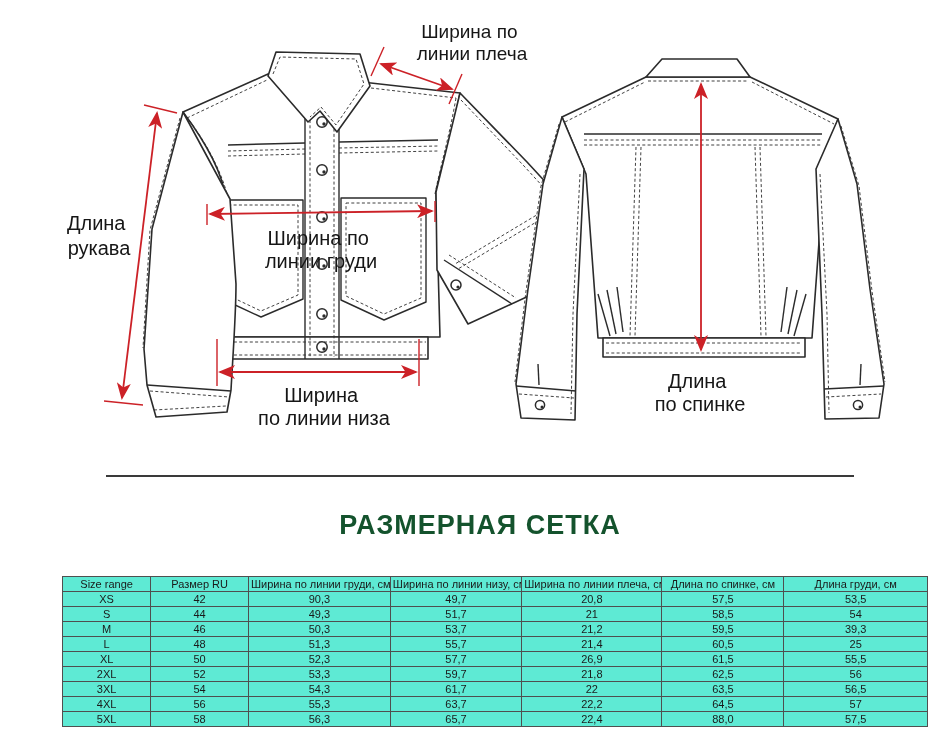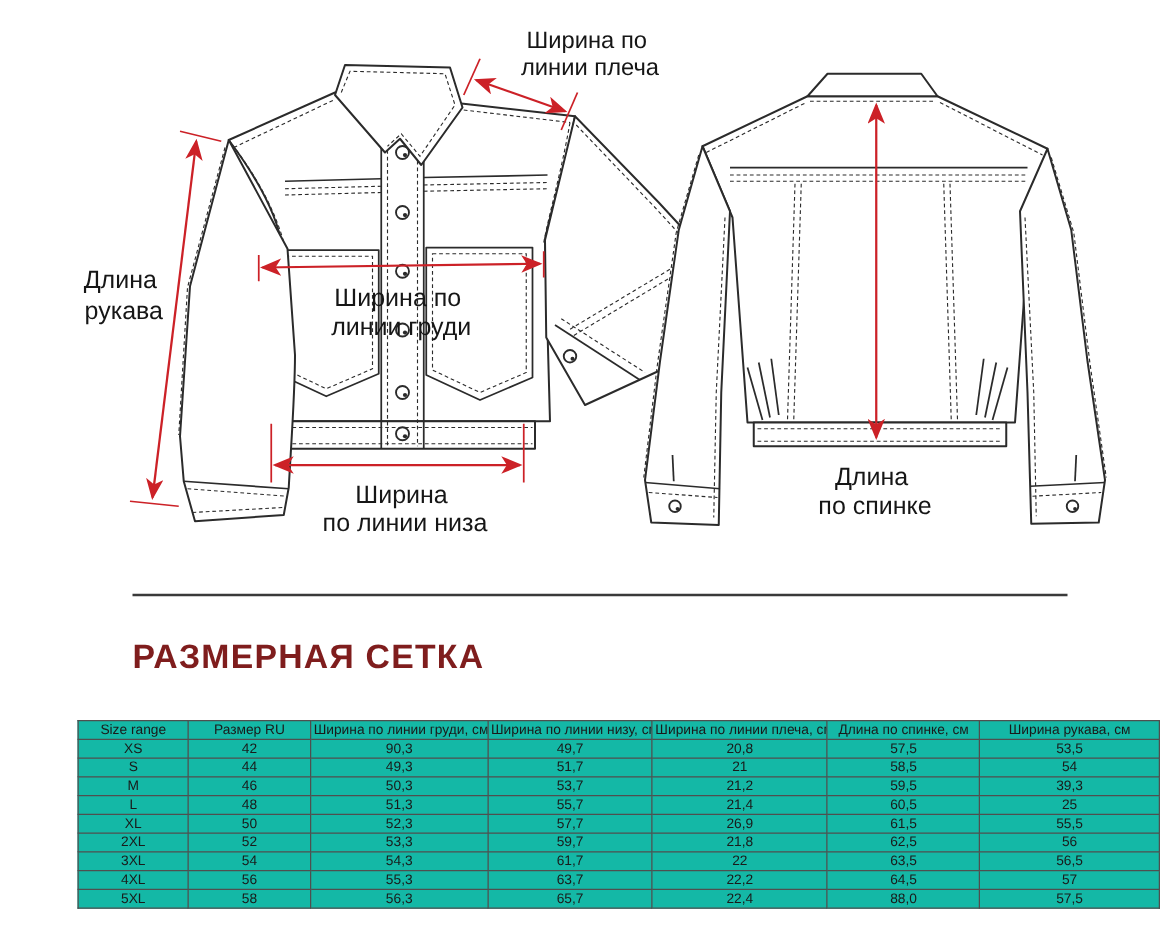--- a/index.html
+++ b/index.html
@@ -26,27 +26,27 @@
   .arrowhead-fill{ fill:var(--red); }
   .diag-label{ font-size:20px; text-anchor:middle; }
   .diag-label-sm{ font-size:19px; text-anchor:middle; }
 
   .divider{
     position:absolute; left:106px; top:461px; width:748px; height:0;
     border-top:2px solid #3a3a3a;
   }
   .section-title{
     position:absolute; left:106px; top:496px; width:748px;
-    font-size:27px; font-weight:bold; letter-spacing:1px;
-    color:#7f1d1d;
+    text-align:center; font-size:27px; font-weight:bold; letter-spacing:1px;
+    color:#14532d;
   }
   .table-wrap{ position:absolute; left:62px; top:562px; width:866px; }
   table.size-table{
     width:100%; border-collapse:collapse; table-layout:fixed;
-    font-size:11px; color:#1a1a1a; background:#14b8a6;
+    font-size:11px; color:#1a1a1a; background:#5eead4;
   }
   table.size-table th, table.size-table td{
     border:1px solid var(--tbl-border);
     height:14px; line-height:14px; padding:0 2px;
     text-align:center; font-weight:normal; overflow:hidden; white-space:nowrap;
   }
 </style>
 </head>
 <body>
 
@@ -242,21 +242,21 @@
           <col style="width: 16.6%;">
         </colgroup>
       <thead>
           <tr id="size-head">
             <th>Size range</th>
             <th>Размер RU</th>
             <th>Ширина по линии груди, см</th>
             <th>Ширина по линии низу, см</th>
             <th>Ширина по линии плеча, см</th>
             <th>Длина по спинке, см</th>
-            <th>Ширина рукава, см</th>
+            <th>Длина груди, см</th>
           </tr>
         </thead>
       <tbody id="size-body">
           <tr>
             <td>XS</td>
             <td>42</td>
             <td>90,3</td>
             <td>49,7</td>
             <td>20,8</td>
             <td>57,5</td>

